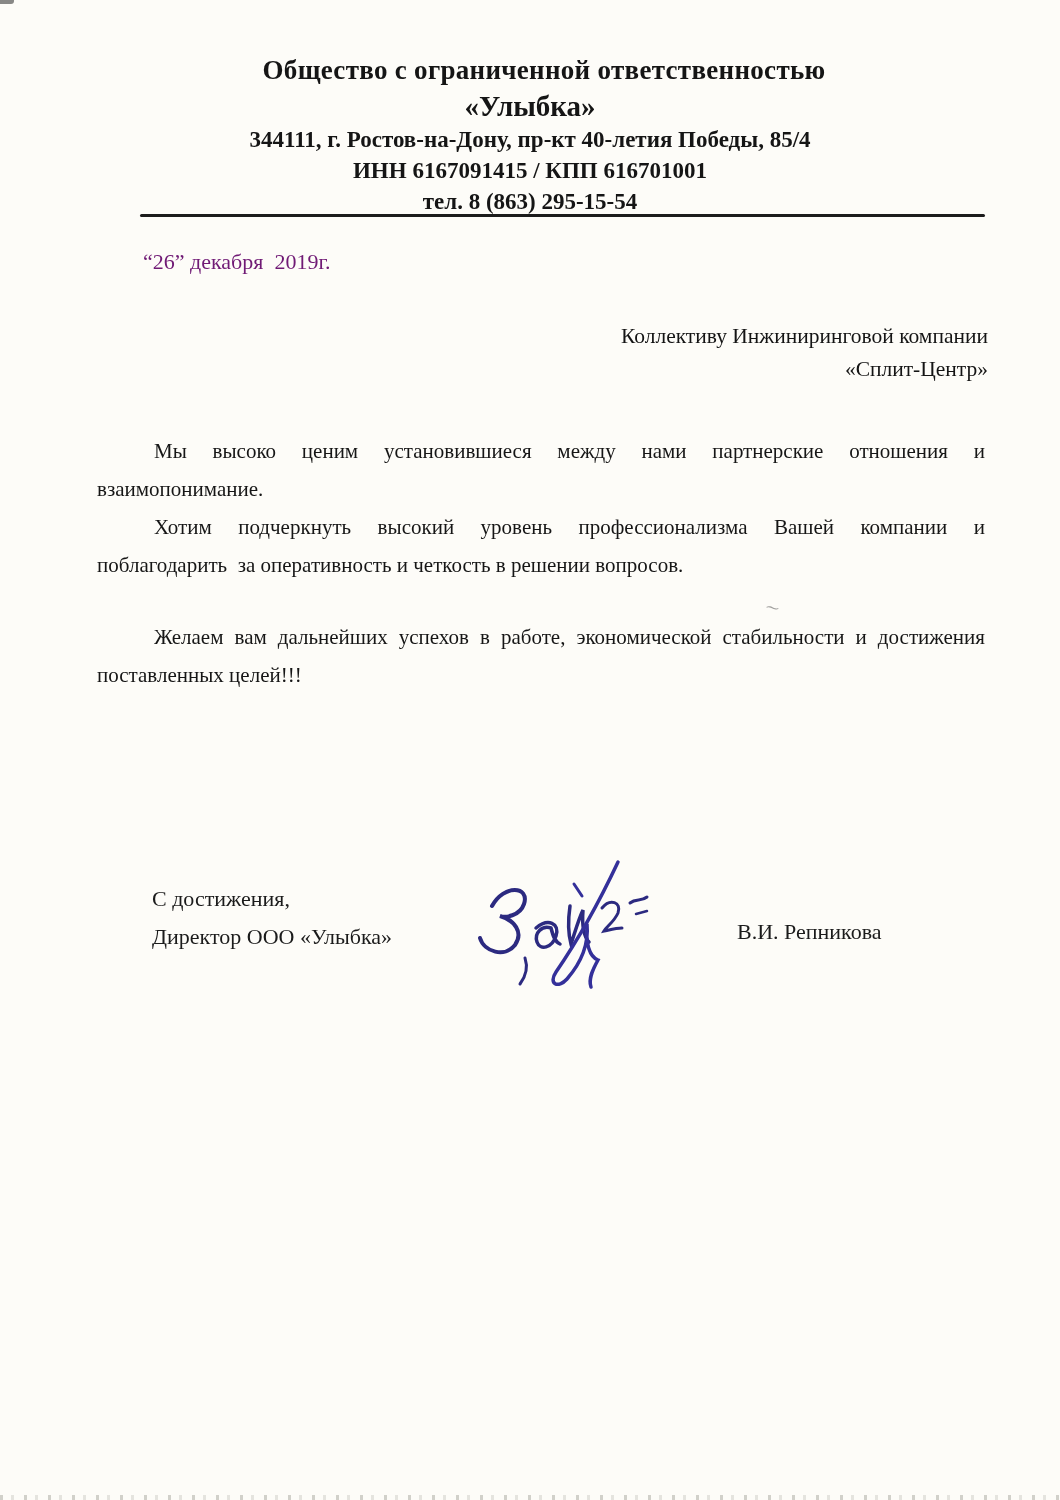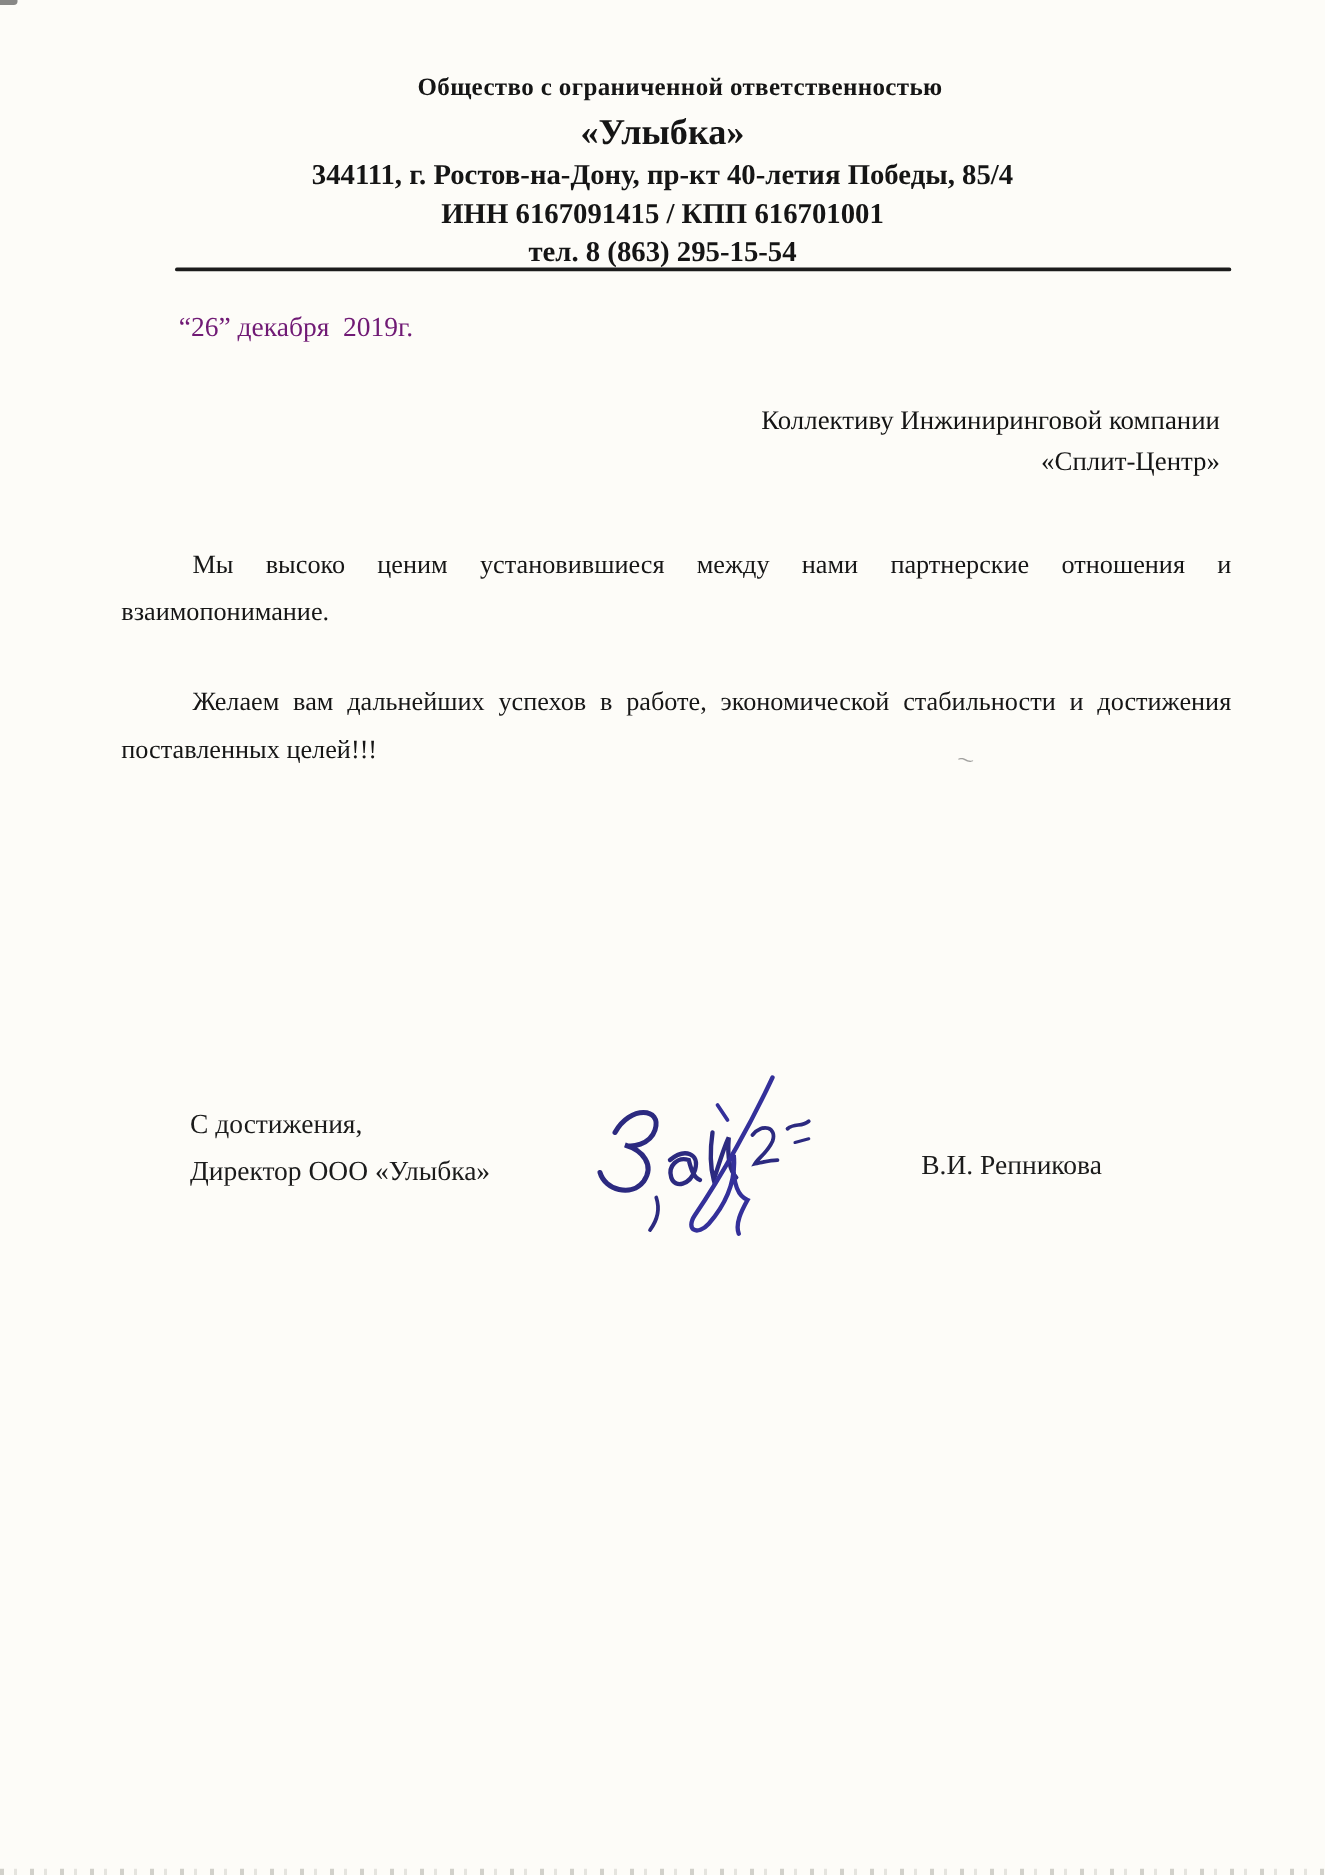--- a/index.html
+++ b/index.html
@@ -21,21 +21,21 @@
   
   .letterhead {
     position: absolute;
     top: 52px;
     left: 0;
     width: 100%;
     text-align: center;
     font-weight: bold;
     color: #151515;
   }
-  .org-type  { font-size: 20px; line-height: 36px; letter-spacing: 0.3px; padding-left: 28px; }
+  .org-type  { font-size: 27px; line-height: 36px; letter-spacing: 0.3px; padding-left: 28px; }
   .org-name  { font-size: 29px; line-height: 36px; }
   .org-addr  { font-size: 23px; line-height: 31px; }
   .org-inn   { font-size: 23px; line-height: 31px; }
   .org-phone { font-size: 23px; line-height: 31px; }
 
   .rule {
     position: absolute;
     top: 214px;
     left: 140px;
     width: 845px;
@@ -48,21 +48,21 @@
   .date {
     position: absolute;
     top: 249px;
     left: 143px;
     font-size: 22px;
     color: #701a75;
   }
   .recipient {
     position: absolute;
     top: 320px;
-    right: 84px;
+    right: 72px;
     text-align: right;
     font-size: 21.5px;
     line-height: 33px;
     color: #141414;
   }
 
   
   .letter-body {
     position: absolute;
     top: 432px;
@@ -167,20 +167,24 @@
   <div class="recipient">
     <div>Коллективу Инжиниринговой компании</div>
     <div>«Сплит-Центр»</div>
   </div>
 
   <div class="letter-body">
     <div class="para">
       <div class="line full indent">Мы высоко ценим установившиеся между нами партнерские отношения и</div>
       <div class="line">взаимопонимание.</div>
     </div>
+    <div class="para">
+      <div class="line full indent">Хотим подчеркнуть высокий уровень профессионализма Вашей компании и</div>
+      <div class="line">поблагодарить&nbsp; за оперативность и четкость в решении вопросов.</div>
+    </div>
     <div class="para para-final">
       <div class="line full indent">Желаем вам дальнейших успехов в работе, экономической стабильности и достижения</div>
       <div class="line">поставленных целей!!!</div>
     </div>
   </div>
 
   <div class="closing">С достижения,</div>
   <div class="position">Директор ООО «Улыбка»</div>
 
   <svg class="signature-svg" viewBox="0 0 210 145" fill="none" xmlns="http://www.w3.org/2000/svg">

